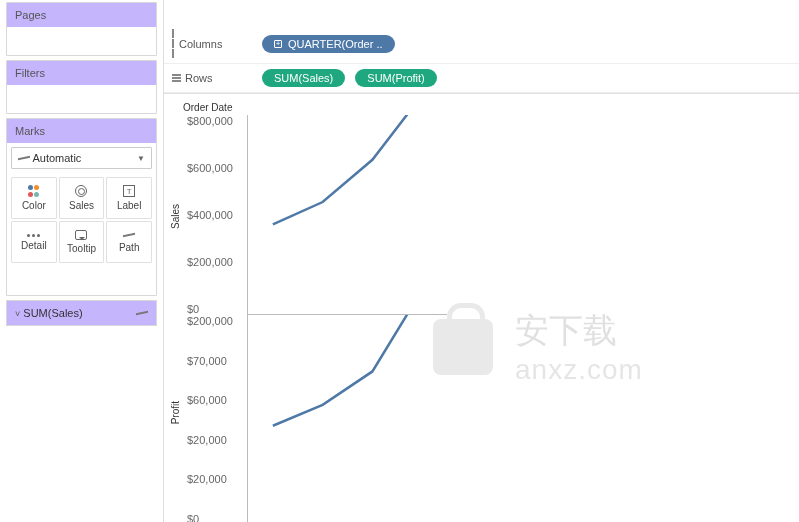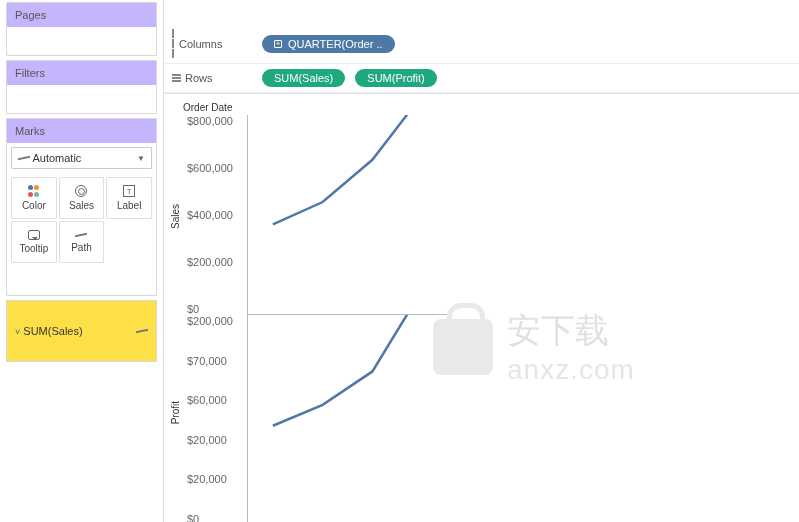--- a/index.html
+++ b/index.html
@@ -25,21 +25,21 @@
 .dots4 { display: grid; grid-template-columns: 1fr 1fr; gap: 1px; width: 12px; height: 12px; }
 .dots4 i { width: 5px; height: 5px; border-radius: 50%; }
 .sizecirc { width: 12px; height: 12px; border: 1.5px solid #666; border-radius: 50%; position: relative; }
 .sizecirc::after { content: ""; position: absolute; width: 5px; height: 5px; border: 1px solid #666; border-radius: 50%; top: 2px; left: 2px; }
 .tbox { width: 12px; height: 12px; border: 1px solid #666; display: flex; align-items: center; justify-content: center; font-size: 8px; color: #666; }
 .threed { display: flex; gap: 2px; }
 .threed i { width: 3px; height: 3px; background: #666; border-radius: 50%; }
 .sqbub { width: 12px; height: 10px; border: 1.5px solid #666; border-radius: 2px; position: relative; }
 .sqbub::after { content: ""; position: absolute; bottom: -4px; left: 3px; border: 3px solid transparent; border-top-color: #666; }
 
-.measure-row { display: flex; justify-content: space-between; align-items: center; padding: 24px 8px; border: 1px solid #d8d8d8; cursor: pointer; background: #fde047; }
+.measure-row { display: flex; justify-content: space-between; align-items: center; padding: 6px 8px; border: 1px solid #d8d8d8; cursor: pointer; background: #c4b5fd; }
 .chev { font-size: 9px; color: #555; }
 
 .shelves { border-bottom: 1px solid #e0e0e0; }
 .shelf { display: flex; align-items: center; gap: 10px; padding: 5px 8px; border-bottom: 1px solid #eee; }
 .shelf-lbl { display: flex; align-items: center; gap: 4px; width: 80px; color: #555; }
 .shico { display: inline-flex; flex-direction: column; gap: 1px; }
 .shico.cols i { width: 2px; height: 9px; background: #888; display: inline-block; margin-right: 1px; }
 .shico.rows i { width: 9px; height: 2px; background: #888; display: block; }
 .pill { display: inline-flex; align-items: center; gap: 6px; padding: 3px 12px; border-radius: 12px; color: #fff; font-size: 10px; cursor: pointer; }
 .pill.blue { background: #4e79a7; }
@@ -51,21 +51,21 @@
 .charts { display: flex; flex-direction: column; flex: 1; }
 .ctitle { text-align: left; font-size: 10px; color: #333; padding: 4px 0 2px 0; }
 .chart { display: flex; height: 200px; }
 .chart.small { height: 210px; }
 .ylabs { display: flex; flex-direction: column; justify-content: space-between; align-items: flex-start; padding: 0 4px; width: 64px; color: #666; font-size: 10px; }
 .plot { flex: 1; position: relative; border-left: 1px solid #bbb; border-bottom: 1px solid #bbb; max-width: 200px; }
 .plot svg { position: absolute; inset: 0; width: 100%; height: 100%; }
 .xaxis { display: flex; margin-left: 80px; max-width: 200px; }
 .xaxis span { flex: 1; text-align: left; color: #666; font-size: 10px; padding-top: 4px; }
 
-.wm { position: absolute; left: 250px; top: 210px; opacity: 0.25; pointer-events: none; display: flex; align-items: center; gap: 8px; }
+.wm { position: absolute; left: 250px; top: 210px; opacity: 0.25; pointer-events: none; display: flex; align-items: center; gap: 16px; }
 .wm .lock { width: 60px; height: 56px; background: #aaa; border-radius: 8px; position: relative; margin-right: 6px; }
 .wm .lock::before { content: ""; position: absolute; top: -16px; left: 14px; width: 28px; height: 24px; border: 5px solid #aaa; border-bottom: none; border-radius: 14px 14px 0 0; }
 .wm .txt1 { font-size: 34px; color: #888; }
 .wm .txt2 { font-size: 28px; color: #999; letter-spacing: 1px; }
 </style>
 </head>
 <body>
 
 <div class="app">
   <div class="side">
@@ -95,20 +95,28 @@
             </span>
           <span class="lbl">Color</span>
         </div>
         <div class="mcell">
           <span class="sizecirc"></span>
           <span class="lbl">Sales</span>
         </div>
         <div class="mcell">
           <span class="tbox">T</span>
           <span class="lbl">Label</span>
+        </div>
+        <div class="mcell">
+          <span class="threed">
+              <i></i>
+              <i></i>
+              <i></i>
+            </span>
+          <span class="lbl">Detail</span>
         </div>
         <div class="mcell">
           <span class="sqbub"></span>
           <span class="lbl">Tooltip</span>
         </div>
         <div class="mcell">
           <span class="line-ico"></span>
           <span class="lbl">Path</span>
         </div>
       </div>

